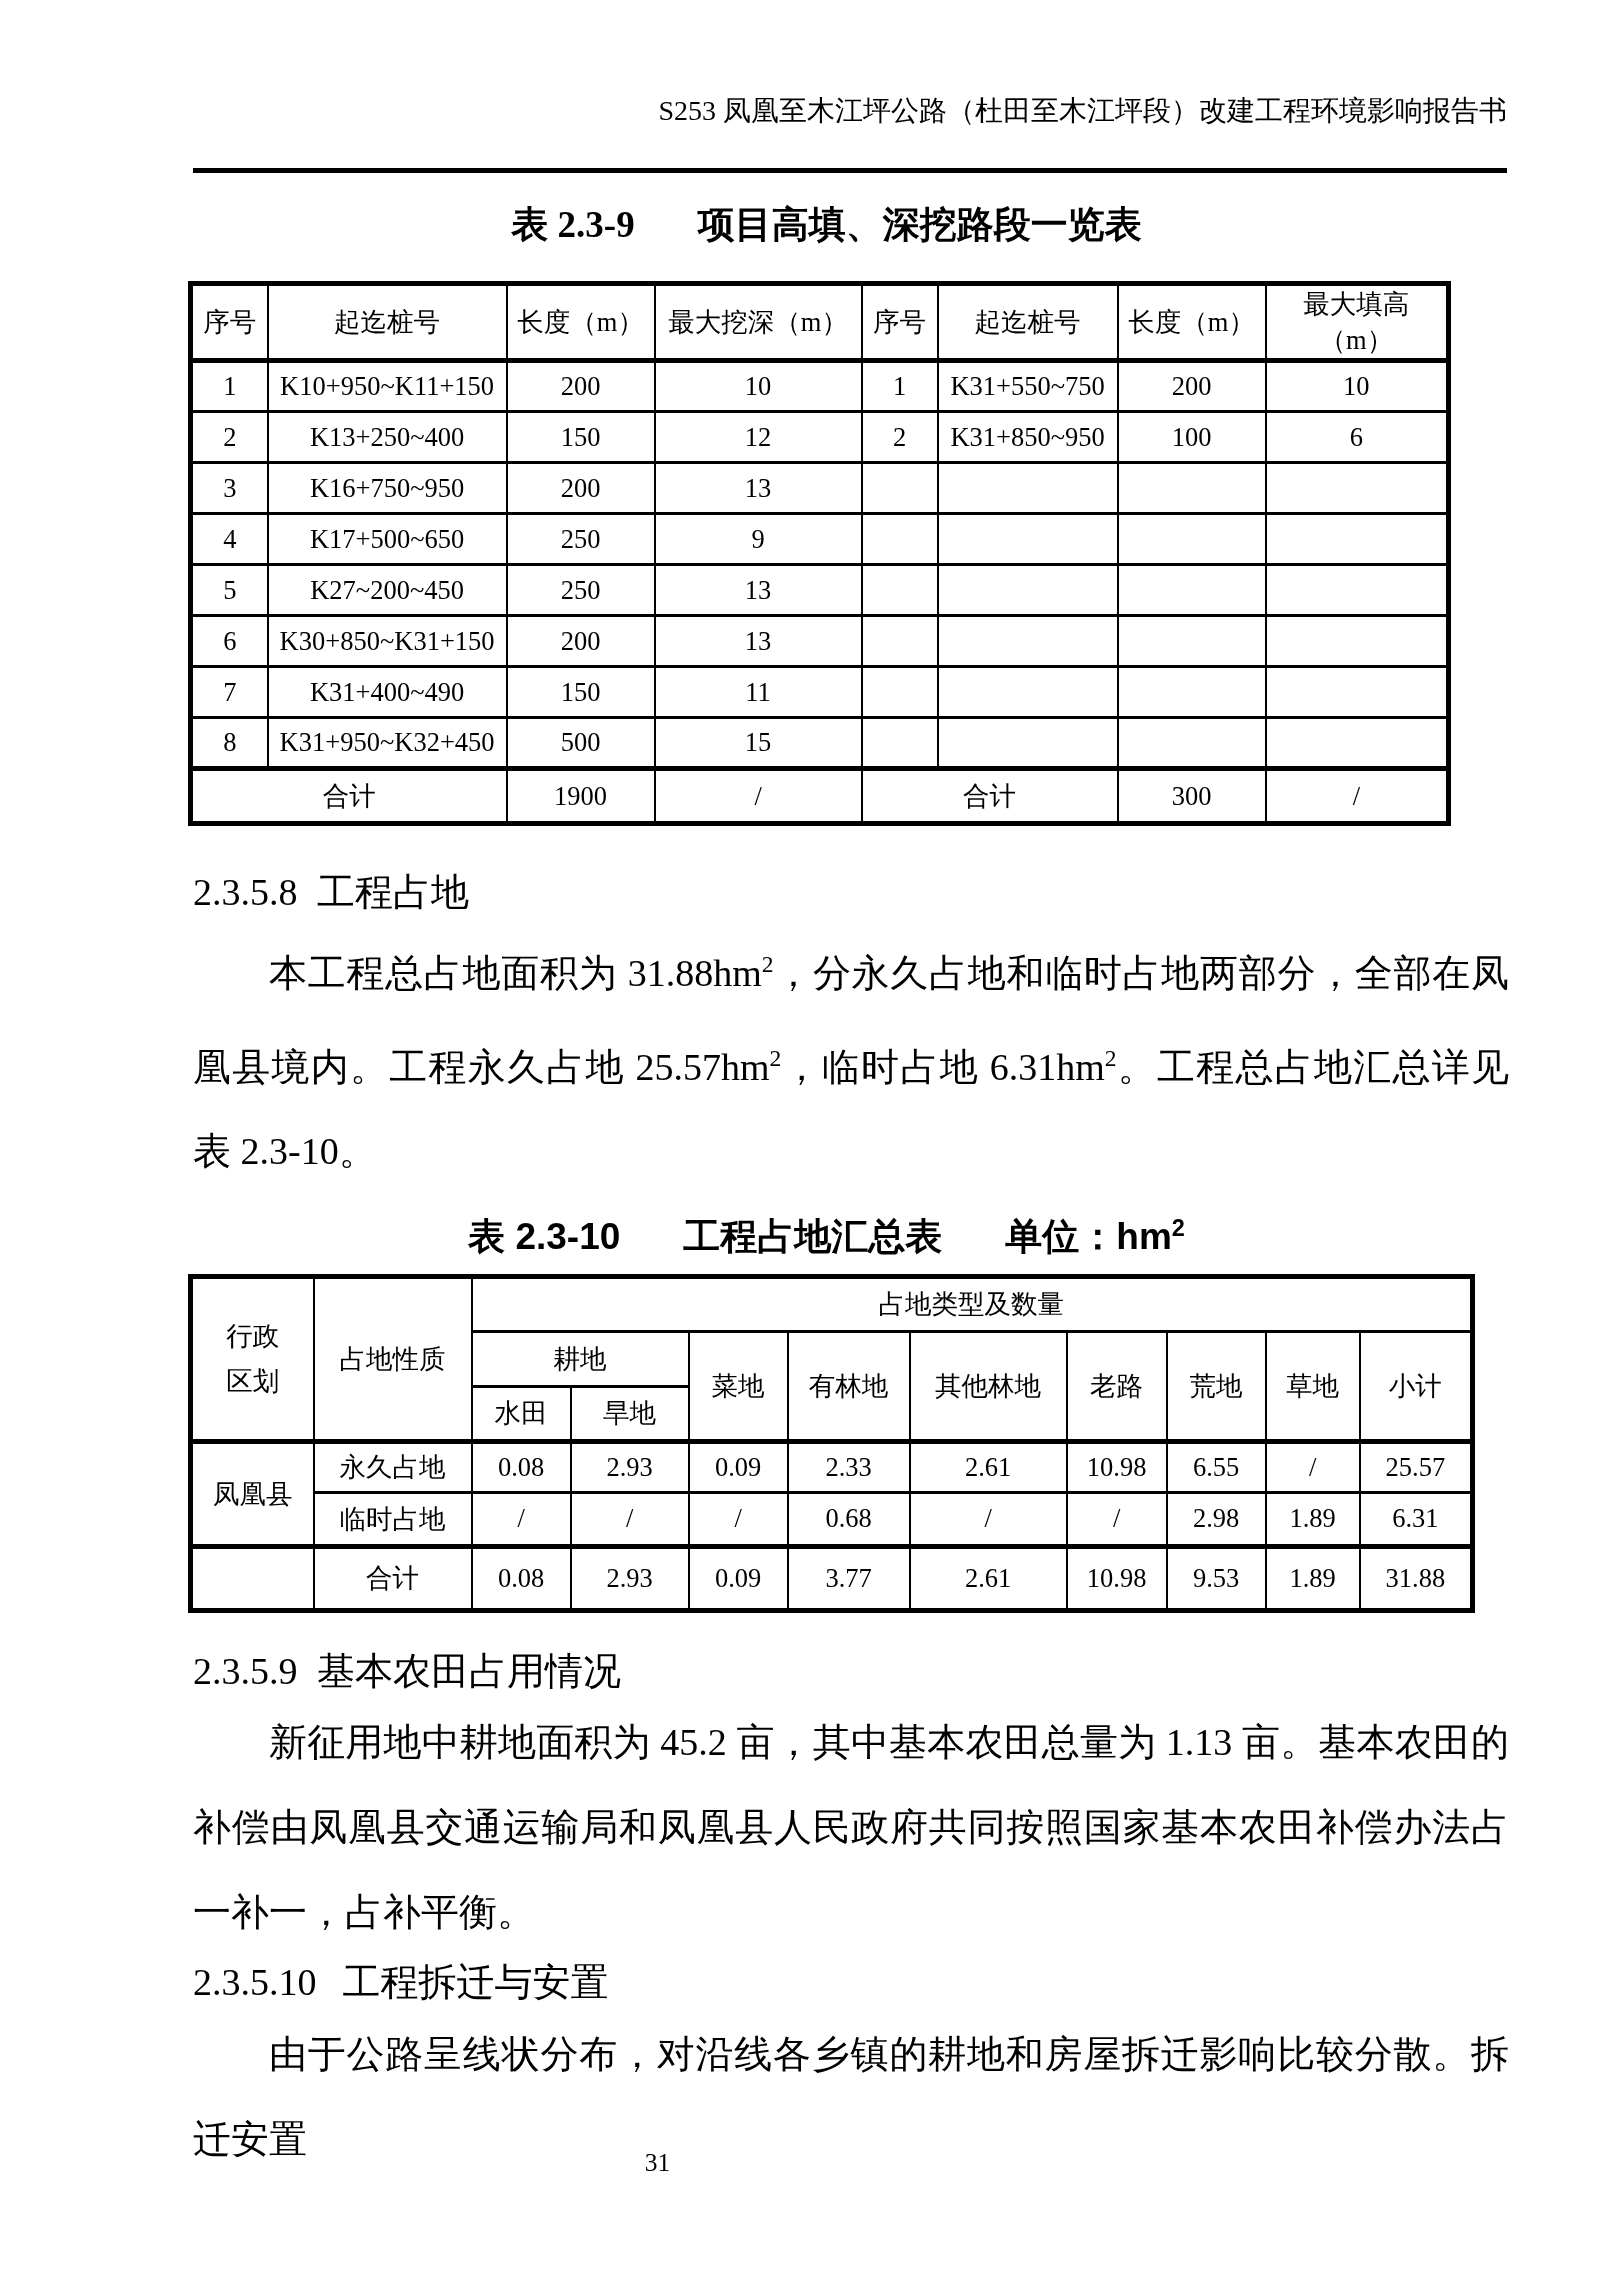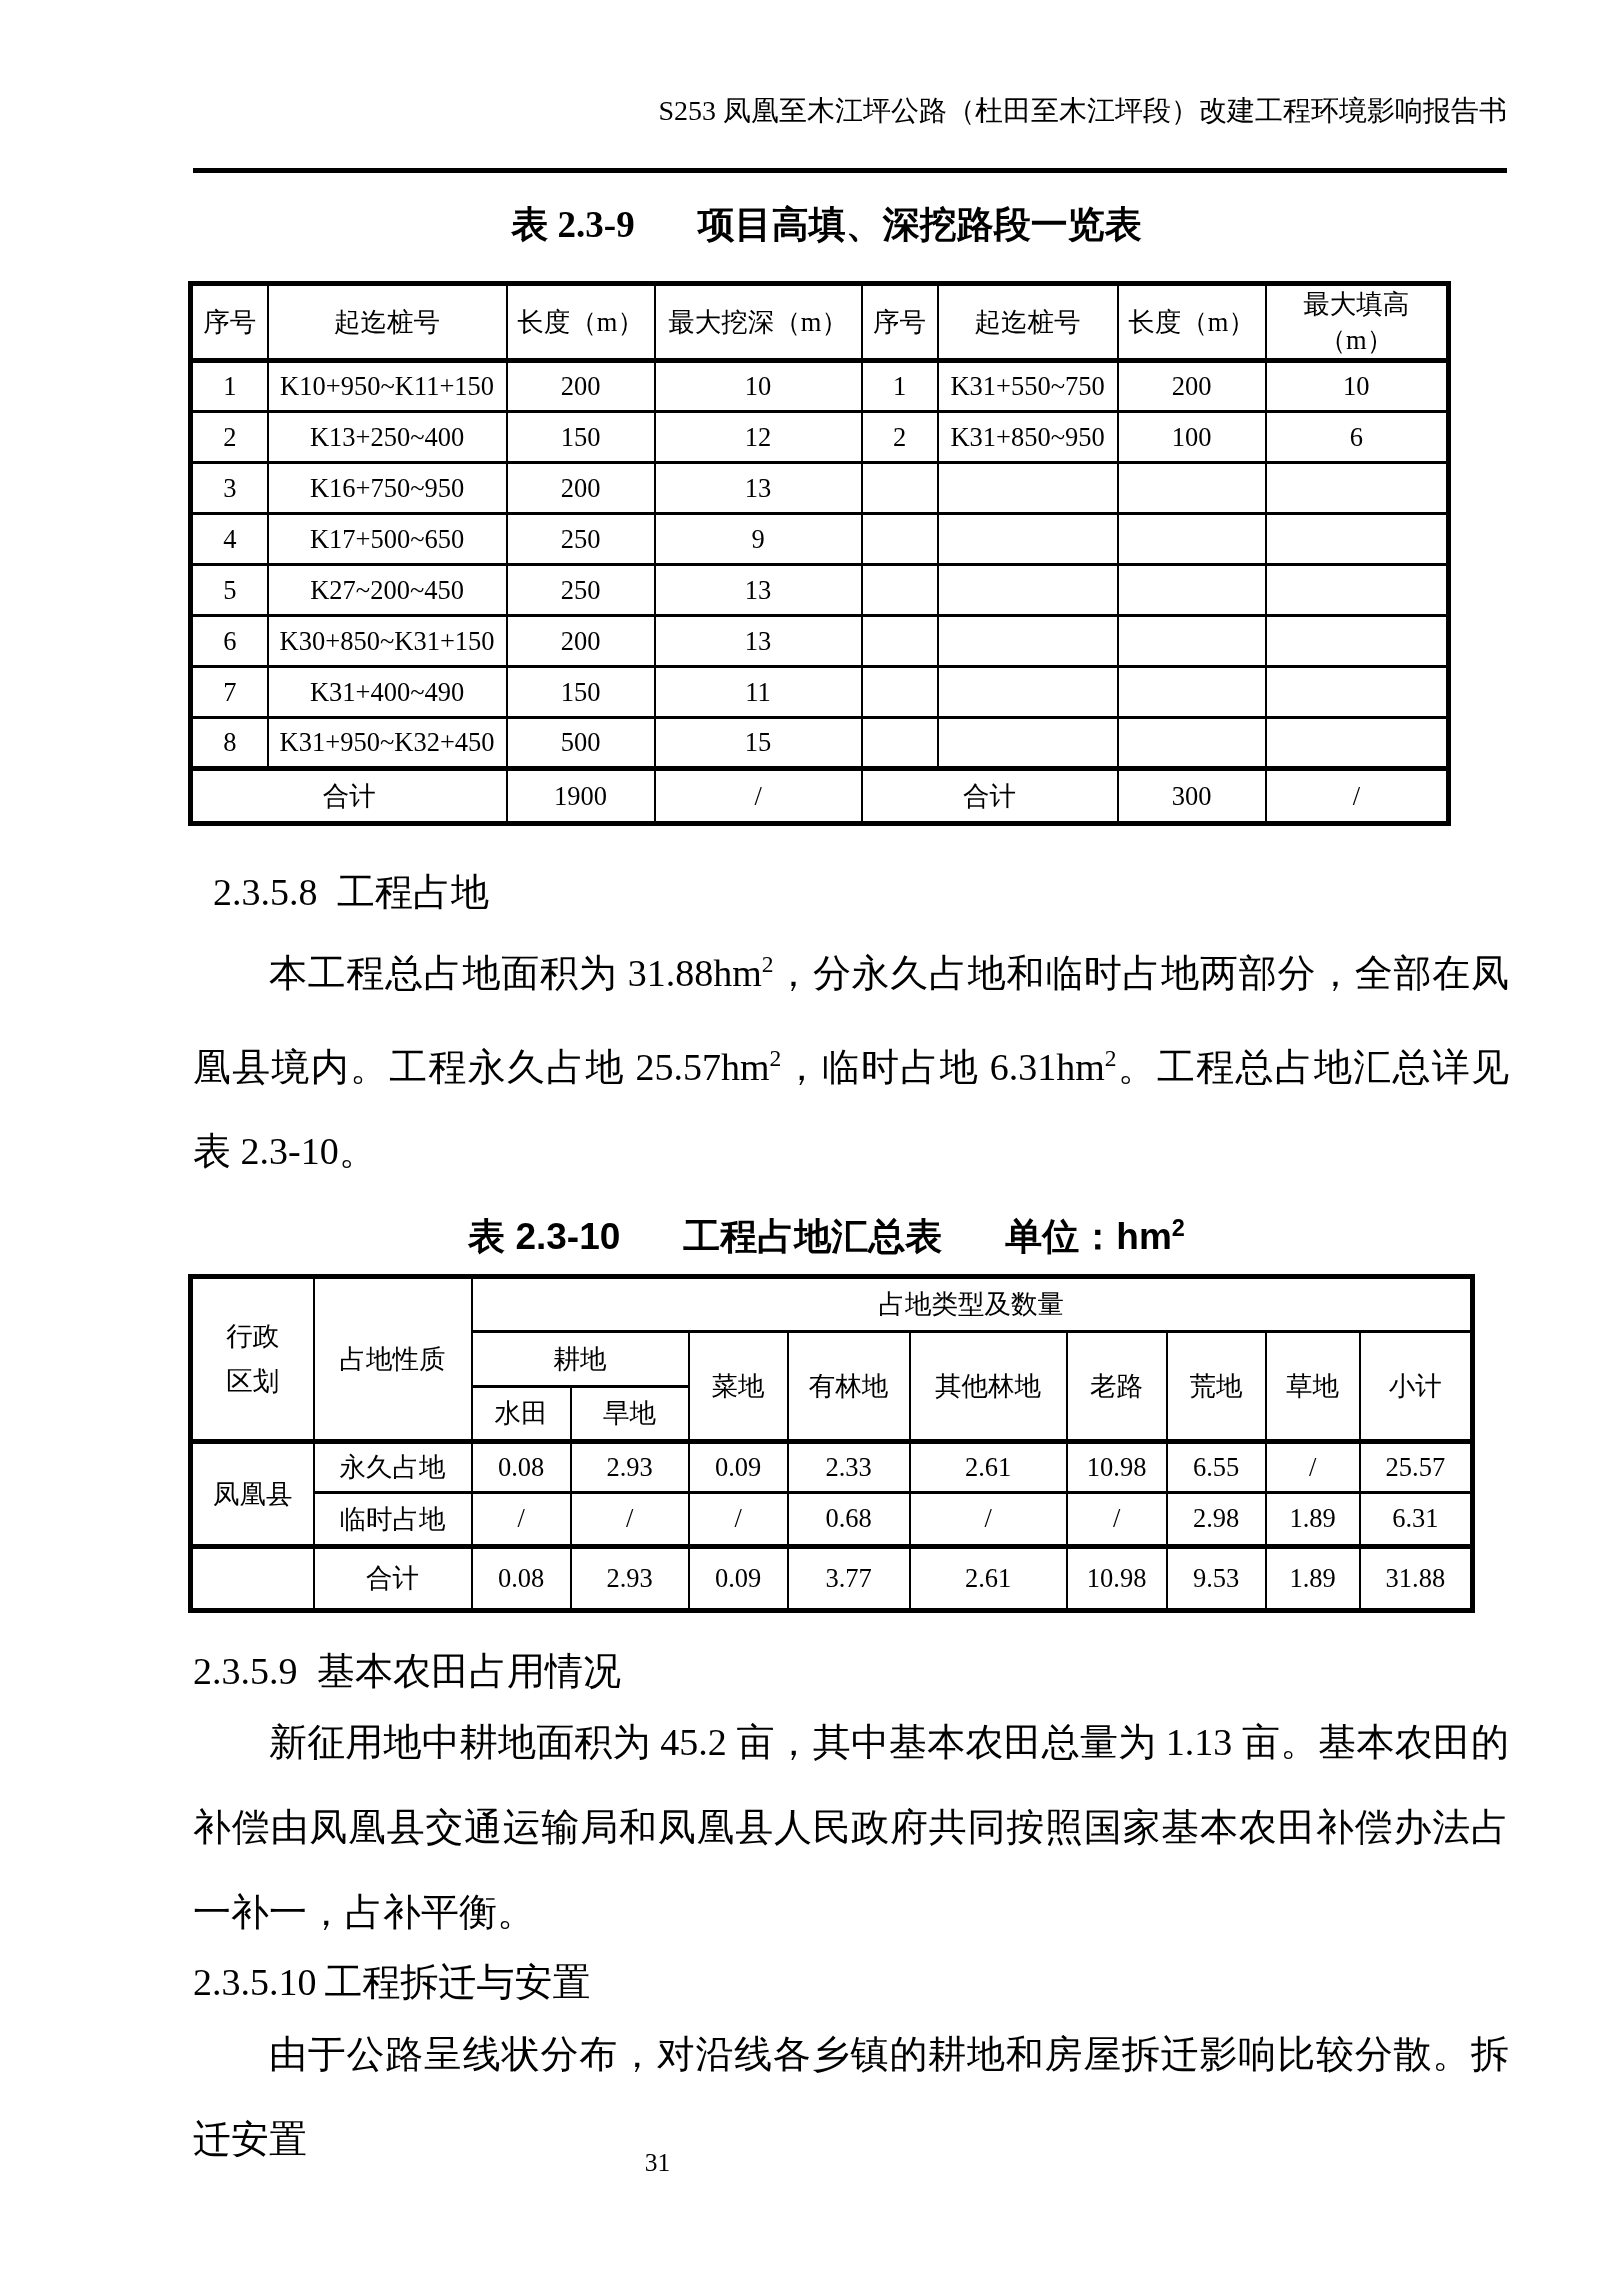--- a/index.html
+++ b/index.html
@@ -45,25 +45,25 @@
   #table1 tfoot td { border-top-width: 5.9px; }
   #table2 tr.h  { height: 55px; }
   #table2 tr.d1 { height: 51px; }
   #table2 tr.d2 { height: 54px; }
   #table2 tr.d3 { height: 64px; }
   #table2 tr.d1 td { border-top-width: 5.9px; }
   #table2 tr.d3 td { border-top-width: 5.9px; }
   .cell-admin-hdr { padding: 0 29px; line-height: 1.7; }
 
   .section-heading { font-size: 38px; font-weight: normal; margin: 0; }
-  #h2358 { margin-top: 41px; margin-left: 20px; }
+  #h2358 { margin-top: 41px; }
   #h2359 { margin-top: 33px; }
   #h23510 { margin-top: 2px; }
   .heading-num { margin-right: 19.6px; }
-  #h23510 .heading-num { margin-right: 8px; }
+  #h23510 .heading-num { margin-right: 26px; }
 
   .para {
     margin: 3.9px 0 0; font-size: 38px; line-height: 85px;
     text-indent: 76px; text-align: justify;
   }
   .para sup, sup { font-size: 23.5px; }
 
   .page-number {
     position: absolute; left: 0; top: 2148px; width: 1315px;
     text-align: center; font-size: 25.5px;

